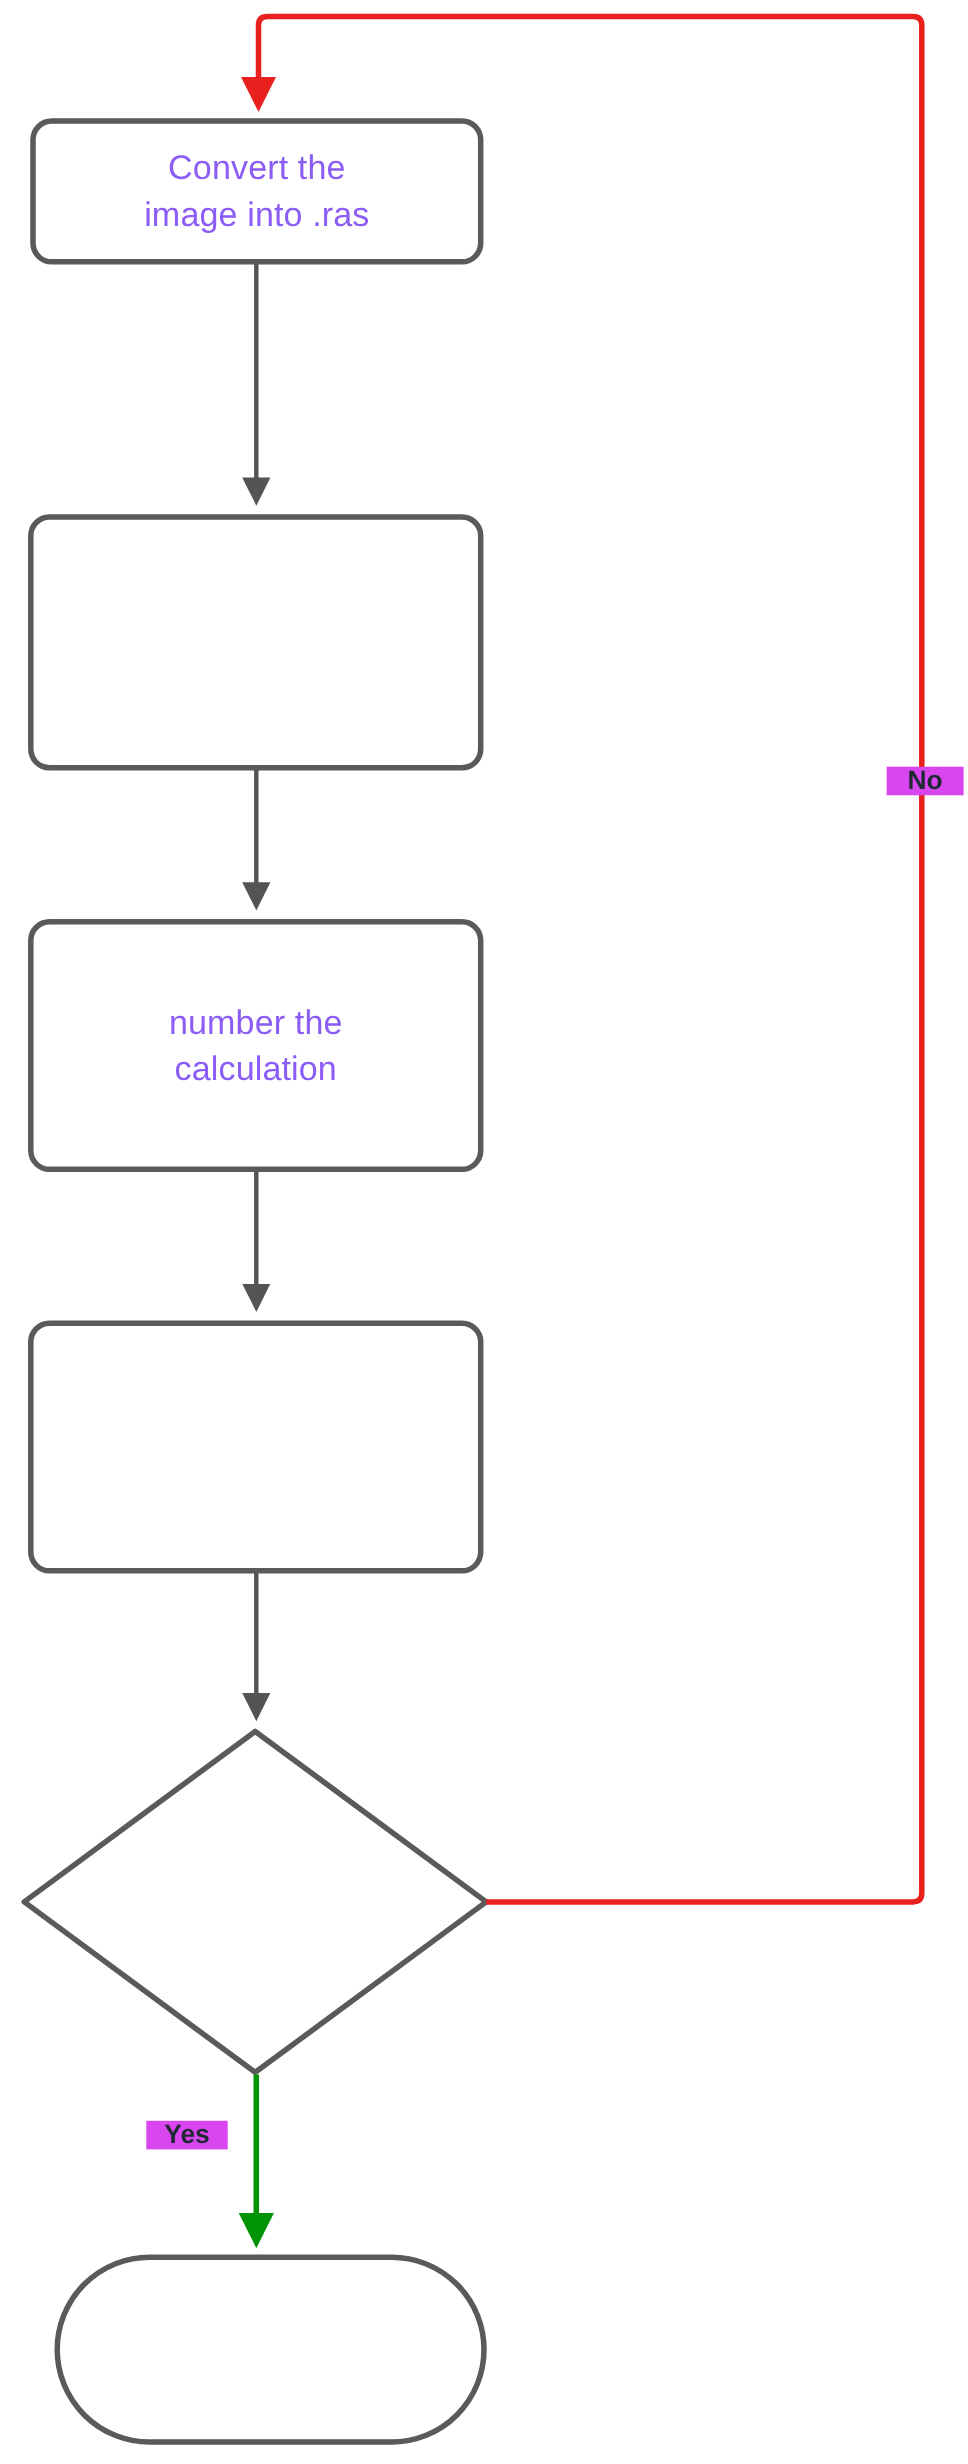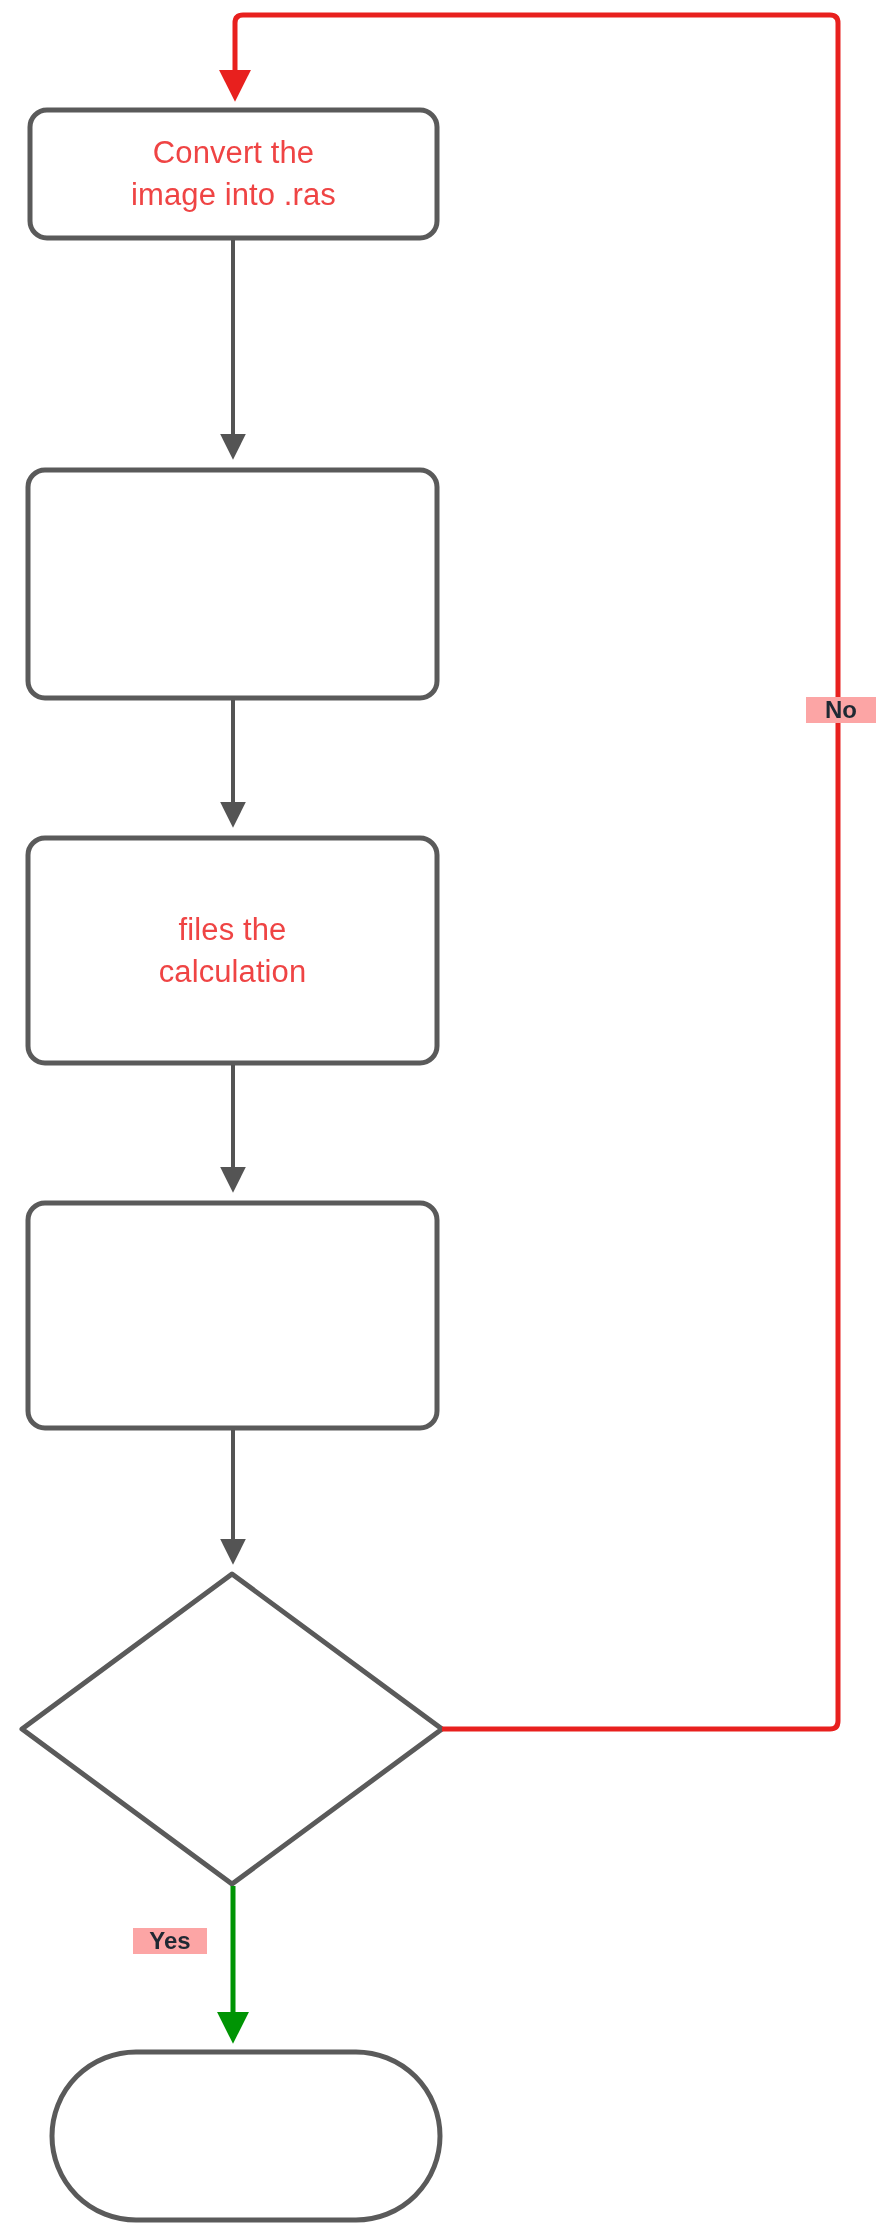--- a/index.html
+++ b/index.html
@@ -25,37 +25,37 @@
     top: 0;
     width: 880px;
     height: 2240px;
   }
   .node-label {
     position: absolute;
     display: flex;
     align-items: center;
     justify-content: center;
     text-align: center;
-    color: #ef4444;
+    color: #8b5cf6;
     font-family: "Liberation Sans", sans-serif;
     font-size: 31px;
     line-height: 42px;
     letter-spacing: 0.1px;
     white-space: pre-line;
     pointer-events: none;
   }
   .edge-label {
     position: absolute;
     color: #1f2933;
     font-family: "Liberation Sans", sans-serif;
     font-size: 24px;
     font-weight: bold;
     line-height: 24px;
     text-align: center;
-    background: #fca5a5;
+    background: #d946ef;
     padding: 1px 3px;
     white-space: nowrap;
   }
 </style>
 </head>
 <body>
 
 <div id="flowchart-root">
 
   <svg id="flow-svg" viewBox="0 0 880 2240" xmlns="http://www.w3.org/2000/svg">
@@ -94,21 +94,21 @@
     <path d="M 233 1886 L 233 2038" fill="none" stroke="#009404" stroke-width="5" marker-end="url(#arrow-green)"></path>
 
     <path d="M 442 1729 L 830 1729 Q 838 1729 838 1721 L 838 23 Q 838 15 830 15
              L 243 15 Q 235 15 235 23 L 235 96" fill="none" stroke="#e8201e" stroke-width="5" stroke-linejoin="round" marker-end="url(#arrow-red)"></path>
   </svg>
 
   <div class="node-label" style="left:30px; top:110px; width:407px; height:128px;">Convert the
 image into .ras</div>
 
 
-  <div class="node-label" style="left:28px; top:838px; width:409px; height:225px;">files the
+  <div class="node-label" style="left:28px; top:838px; width:409px; height:225px;">number the
 calculation</div>
 
 
 
 
   <div class="edge-label" style="left:806px; top:697px; width:64px;">No</div>
 
   <div class="edge-label" style="left:133px; top:1928px; width:68px;">Yes</div>
 
 </div>

